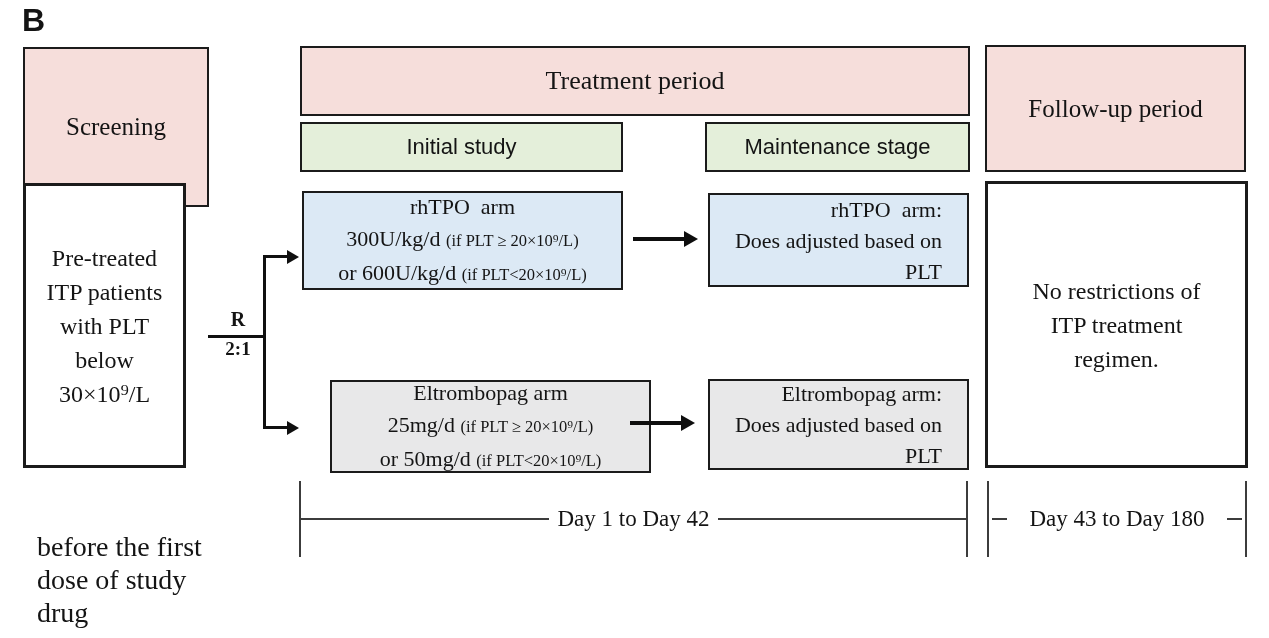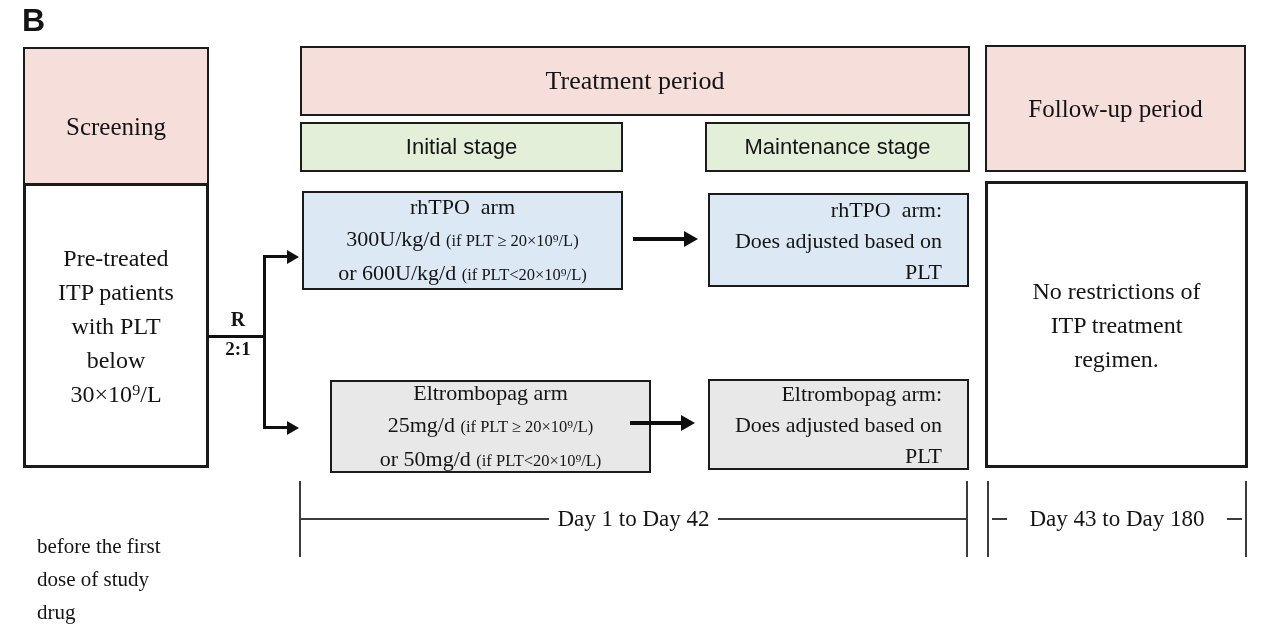--- a/index.html
+++ b/index.html
@@ -26,21 +26,21 @@
   .pw { white-space: pre-wrap; text-align: right; }
 
   .fig-label {
     position: absolute; left: 22px; top: 0px;
     font-family: "Liberation Sans", "DejaVu Sans", sans-serif;
     font-weight: bold; font-size: 32px; line-height: 40px;
   }
 
   
   .screening-header { left: 23px; top: 47px; width: 186px; height: 160px; background: var(--pink); font-size: 25px; }
-  .screening-body   { left: 23px; top: 183px; width: 186px; height: 285px; background: #ffffff; border-width: 3px; font-size: 24px; line-height: 34px; }
+  .screening-body   { left: 23px; top: 183px; width: 163px; height: 285px; background: #ffffff; border-width: 3px; font-size: 24px; line-height: 34px; }
 
   
   .treatment-header   { left: 300px; top: 46px; width: 670px; height: 70px; background: var(--pink); font-size: 26px; }
   .stage-box          { height: 50px; background: var(--green); font-family: "Liberation Sans", "DejaVu Sans", sans-serif; font-size: 22px; }
   .initial-stage      { left: 300px; top: 122px; width: 323px; }
   .maintenance-stage  { left: 705px; top: 122px; width: 265px; }
 
   .arm-initial { width: 321px; left: 302px; font-size: 22px; line-height: 32px; }
   .rhtpo-initial { top: 191px; height: 99px; background: var(--blue); }
   .eltro-initial { top: 380px; height: 93px; background: var(--gray); margin-left: 28px; }
@@ -83,21 +83,21 @@
   .bline  { height: 2px; background: #3c3c3c; flex: 1; }
   .bdash  { width: 15px; height: 2px; background: #3c3c3c; flex: none; margin: 0 3px; }
   .bspace { flex: 1; }
   .blabel { font-size: 23px; white-space: nowrap; padding: 0 8px; }
   .bracket-screening { left: 22px;  width: 188px; }
   .bracket-treatment { left: 299px; width: 669px; }
   .bracket-followup  { left: 987px; width: 260px; }
 
   .screening-note {
     position: absolute; left: 37px; top: 530px; width: 180px;
-    font-size: 21px; line-height: 33px; text-align: left;
+    font-size: 28px; line-height: 33px; text-align: left;
   }
 </style>
 </head>
 <body>
 
 <div class="canvas">
 
   <div class="fig-label">B</div>
 
   <div class="box screening-header">
@@ -108,21 +108,21 @@
 ITP patients
 with PLT
 below
 30×10⁹/L</span>
   </div>
 
   <div class="box treatment-header">
     <span>Treatment period</span>
   </div>
   <div class="box stage-box initial-stage">
-    <span>Initial stage</span>
+    <span>Initial study</span>
   </div>
   <div class="box stage-box maintenance-stage">
     <span>Maintenance stage</span>
   </div>
 
   <div class="box arm-initial rhtpo-initial">
     <div class="pw">rhTPO  arm</div>
     <div>
       <span>300U/kg/d</span>
       <span class="dose-note">(if PLT ≥ 20×10⁹/L)</span>

